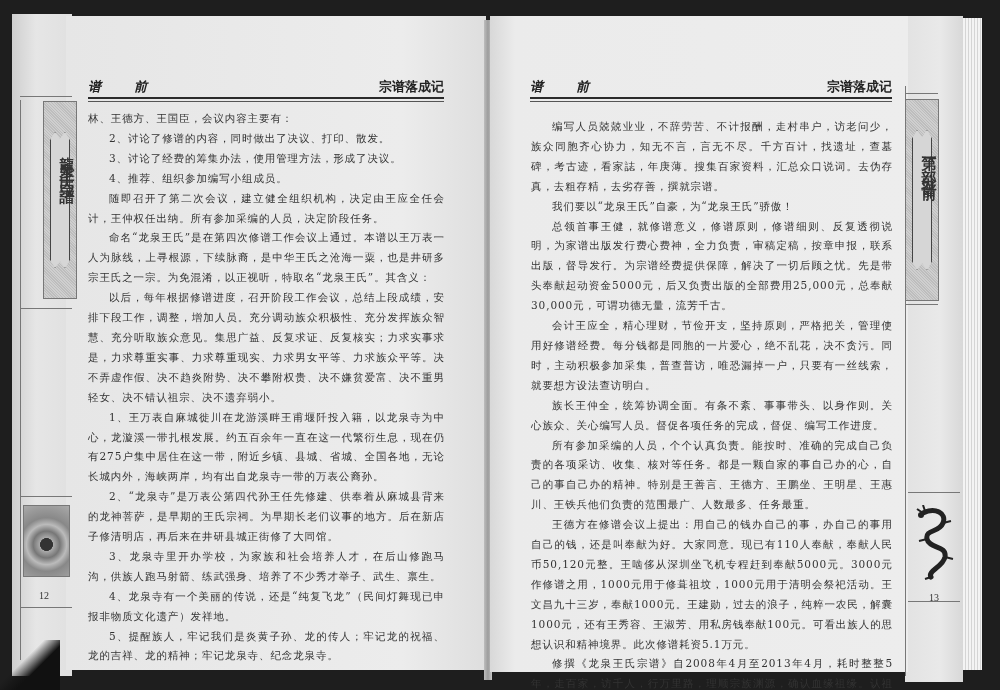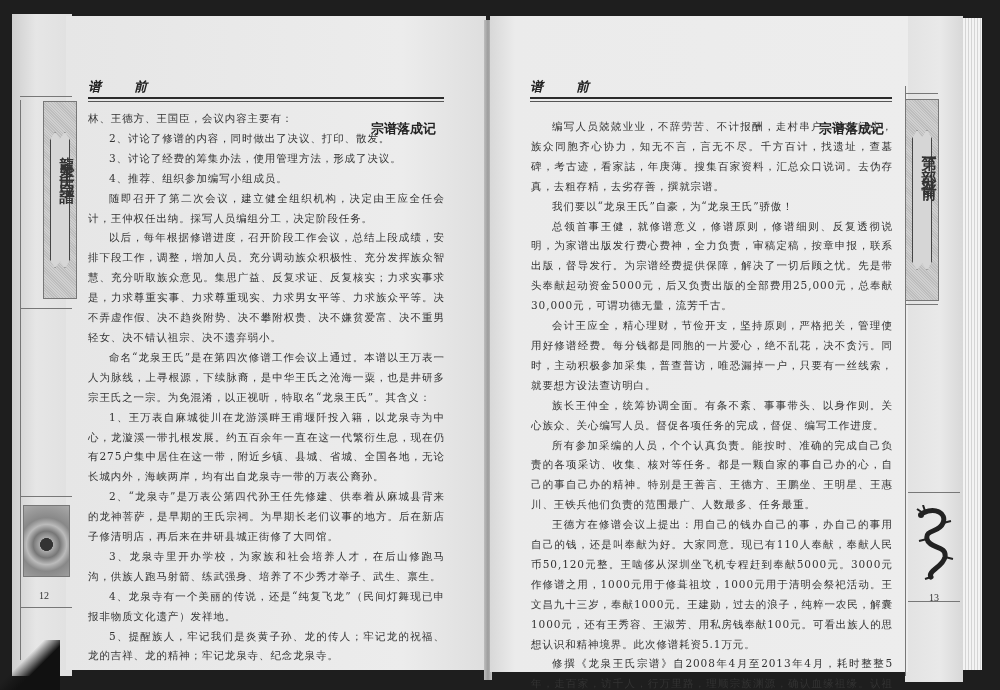--- a/index.html
+++ b/index.html
@@ -20,21 +20,21 @@
   .page { position:absolute; top:16px; background:#e9e9e9; }
   .page.left { left:66px; width:420px; height:654px;
     background:linear-gradient(90deg,#e6e6e6,#ececec 80%,#dedede); }
   .page.right { left:490px; width:418px; height:656px;
     background:linear-gradient(90deg,#d8d8d8,#ebebeb 6%,#ededed); }
   .gutter { position:absolute; left:484px; top:20px; width:8px; height:660px;
     background:linear-gradient(90deg,#bdbdbd,#9c9c9c,#c8c8c8); }
   .runhead { position:absolute; top:78px; height:20px; font-size:13px; font-weight:bold;
     font-family:"DejaVu Sans","Liberation Sans",sans-serif; color:#222; }
   .runhead .l { position:absolute; left:0; letter-spacing:10px;font-style:italic; }
-  .runhead .r { position:absolute; right:8px;margin-top:42px; }
+  .runhead .r { position:absolute; right:0; }
   .rule1 { position:absolute; height:2px; background:#2b2b2b; }
   .rule2 { position:absolute; height:1px; background:#555; }
   .body-text { position:absolute; font-size:10.5px; line-height:19.9px; color:#333;
     letter-spacing:0.9px; text-align:justify; }
   .body-text p { margin:0; }
   .body-text p.ind { text-indent:2em; }
   
   .vtab { position:absolute; border:1px solid #777;
     background:repeating-linear-gradient(45deg,#cfcfcf 0 1px,#bdbdbd 1px 2px); }
   .vtab .inner { position:absolute; left:6px; right:6px; top:30px; bottom:30px;
@@ -79,23 +79,23 @@
     <span class="r">宗谱落成记</span>
   </div>
   <div class="rule1" style="left:88px;top:97px;width:356px;"></div>
   <div class="rule2" style="left:88px;top:101px;width:356px;"></div>
 
   <div class="body-text" style="left:88px;top:109px;width:357px;">
     <p>林、王德方、王国臣，会议内容主要有：</p>
     <p class="ind">2、讨论了修谱的内容，同时做出了决议、打印、散发。</p>
     <p class="ind">3、讨论了经费的筹集办法，使用管理方法，形成了决议。</p>
     <p class="ind">4、推荐、组织参加编写小组成员。</p>
-    <p class="ind">随即召开了第二次会议，建立健全组织机构，决定由王应全任会计，王仲权任出纳。採写人员编组分工，决定阶段任务。</p>
+    <p class="ind">随即召开了第二次会议，建立健全组织机构，决定由王应全任会计，王仲权任出纳。所有参加采编的人员，决定阶段任务。</p>
+    <p class="ind">命名“龙泉王氏”是在第四次修谱工作会议上通过。本谱以王万表一人为脉线，上寻根源，下续脉裔，是中华王氏之沧海一粟，也是井研多宗王氏之一宗。为免混淆，以正视听，特取名“龙泉王氏”。其含义：</p>
     <p class="ind">以后，每年根据修谱进度，召开阶段工作会议，总结上段成绩，安排下段工作，调整，增加人员。充分调动族众积极性、充分发挥族众智慧、充分听取族众意见。集思广益、反复求证、反复核实；力求实事求是，力求尊重实事、力求尊重现实、力求男女平等、力求族众平等。决不弄虚作假、决不趋炎附势、决不攀附权贵、决不嫌贫爱富、决不重男轻女、决不错认祖宗、决不遗弃弱小。</p>
-    <p class="ind">命名“龙泉王氏”是在第四次修谱工作会议上通过。本谱以王万表一人为脉线，上寻根源，下续脉裔，是中华王氏之沧海一粟，也是井研多宗王氏之一宗。为免混淆，以正视听，特取名“龙泉王氏”。其含义：</p>
     <p class="ind">1、王万表自麻城徙川在龙游溪畔王甫堰阡投入籍，以龙泉寺为中心，龙漩溪一带扎根发展。约五百余年一直在这一代繁衍生息，现在仍有275户集中居住在这一带，附近乡镇、县城、省城、全国各地，无论长城内外，海峡两岸，均有出自龙泉寺一带的万表公裔孙。</p>
     <p class="ind">2、“龙泉寺”是万表公第四代孙王任先修建、供奉着从麻城县背来的龙神菩萨，是早期的王氏宗祠。为早期长老们议事的地方。后在新店子修清明店，再后来在井研县城正街修了大同馆。</p>
     <p class="ind">3、龙泉寺里开办学校，为家族和社会培养人才，在后山修跑马沟，供族人跑马射箭、练武强身、培养了不少秀才举子、武生、禀生。</p>
     <p class="ind">4、龙泉寺有一个美丽的传说，还是“纯复飞龙”（民间灯舞现已申报非物质文化遗产）发祥地。</p>
     <p class="ind">5、提醒族人，牢记我们是炎黄子孙、龙的传人；牢记龙的祝福、龙的吉祥、龙的精神；牢记龙泉寺、纪念龙泉寺。</p>
   </div>
 
   <div class="gutter"></div>
 
   <div class="page right"></div>

